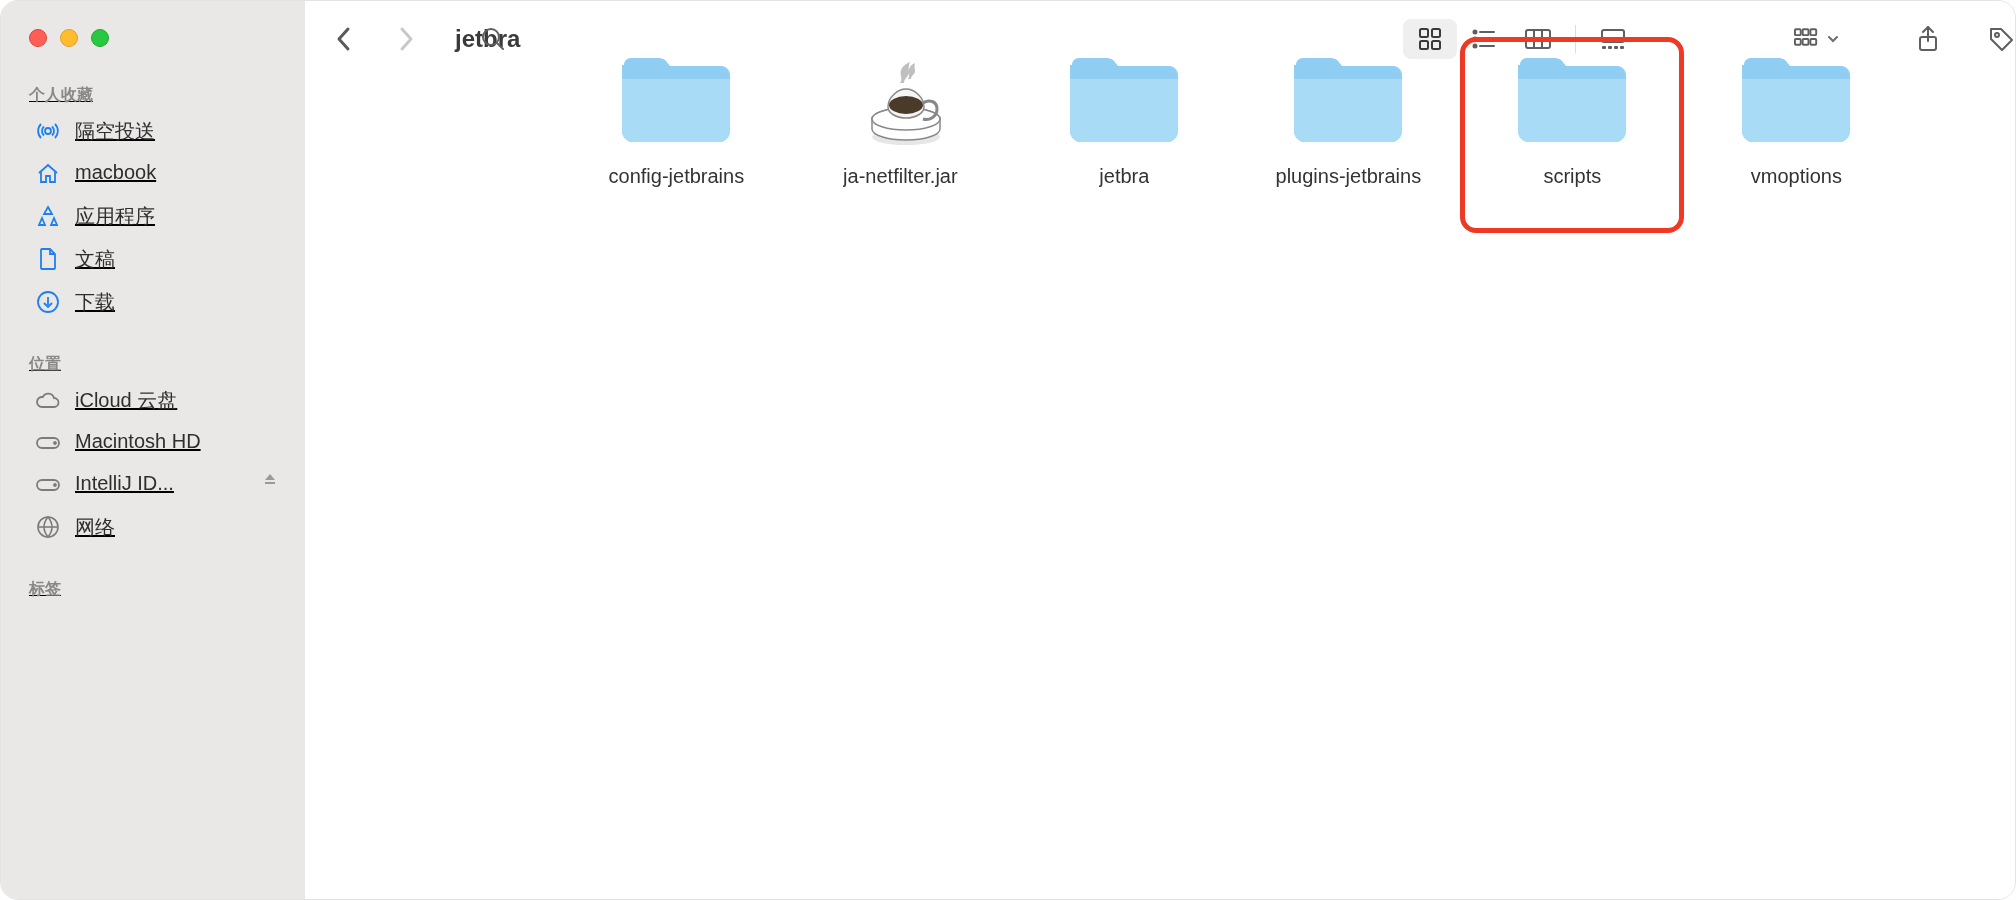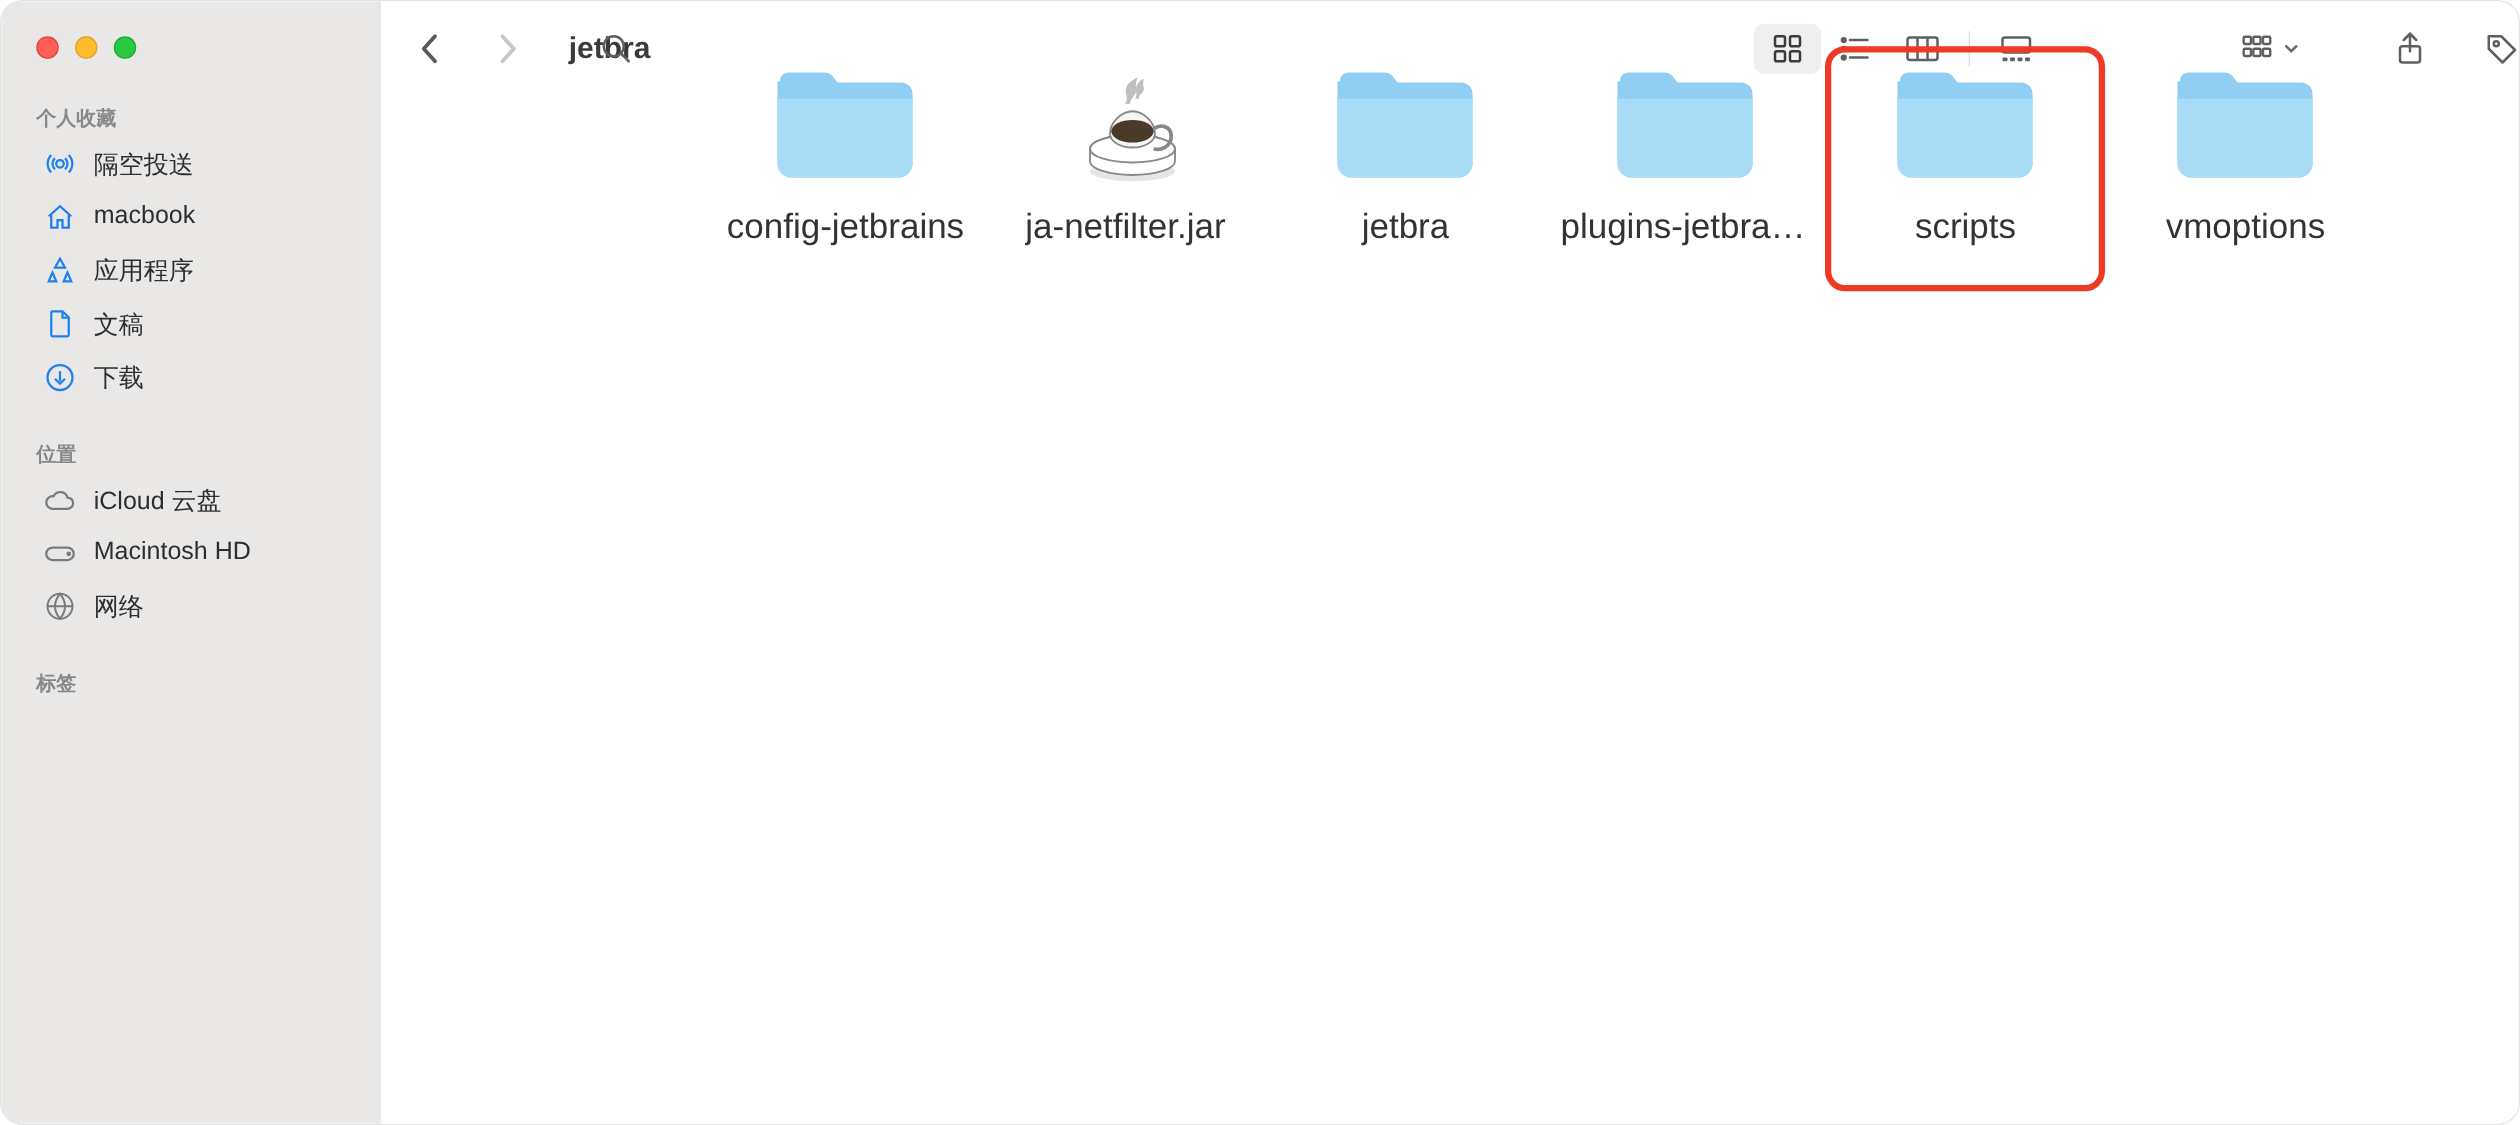--- a/index.html
+++ b/index.html
@@ -1,18 +1,18 @@
 <!DOCTYPE html>
 <html><head>
 <meta charset="utf-8">
 <style>
 * { margin:0; padding:0; box-sizing:border-box; font-family:-apple-system,BlinkMacSystemFont,"SF Pro Text","Helvetica Neue",sans-serif; }
 html,body { width:2016px; height:900px; }
 .window { width:2016px; height:900px; display:flex; background:#fff; border-radius:18px; overflow:hidden; border:1px solid #e3e3e3; }
-.sidebar { width:304px; background:#e9e8e7; display:flex; flex-direction:column; padding-top:28px; }
+.sidebar { width:304px; background:#e9e8e7; display:flex; flex-direction:column; padding-top:28px;text-decoration:underline; }
 .traffic { display:flex; gap:13px; padding-left:28px; margin-bottom:28px; }
 .tl { width:18px; height:18px; border-radius:50%; }
 .close-l{background:#ff5f57;border:1px solid #e24238;}
 .min-l{background:#febc2e;border:1px solid #e1a028;}
 .max-l{background:#28c840;border:1px solid #20a92f;}
 .section-header{ font-size:16px; color:#888; font-weight:600; padding:10px 28px 4px 28px; }
 .side-item{ display:flex; align-items:flex-start; gap:14px; padding:8px 22px 8px 28px; font-size:20px; color:#2e2e2e; cursor:default; border-radius:8px; margin:0 6px;}
 .side-item .icon-slot{ width:26px; height:26px; display:flex; align-items:center; justify-content:center; color:#1e80f0; }
 .side-item.gray .icon-slot{ color:#7b7b7b; }
 .side-item .eject-slot{ margin-left:auto; color:#9a9a9a; font-size:14px;}
@@ -27,21 +27,21 @@
 .view-btn{ width:54px; height:40px; display:flex; align-items:center; justify-content:center; color:#5f5f5f; border-radius:8px; }
 .view-btn.active{ background:#efefef; color:#3a3a3a; }
 .divider{ width:1px; height:28px; background:#dcdcdc; margin:0 10px; align-self:center; }
 .tb-btn{ width:46px; height:40px; display:flex; align-items:center; justify-content:center; color:#5f5f5f; }
 .with-caret{ display:flex; align-items:center; gap:5px; }
 .caret{ font-size:12px; color:#6d6d6d; }
 .files{ flex:1; padding:36px 22px 24px 22px; display:flex; flex-wrap:wrap; align-content:flex-start; gap:0; }
 .file-item{ width:224px; height:196px; display:flex; flex-direction:column; align-items:center; justify-content:flex-start; padding-top:10px; position:relative; }
 .file-item.highlight{ border:5px solid #ee3a24; border-radius:16px; padding-top:5px; }
 .file-icon{ width:124px; height:104px; display:flex; align-items:center; justify-content:center; margin-bottom:14px;}
-.file-label{ font-size:28px; color:#333; text-align:left; max-width:200px; overflow:hidden; text-overflow:ellipsis; white-space:nowrap; }
+.file-label{ font-size:20px; color:#333; text-align:left; max-width:200px; overflow:hidden; text-overflow:ellipsis; white-space:nowrap; }
 .folder-svg{ width:124px; height:100px; }
 svg{display:block;}
 </style>
 </head>
 <body>
 
 <div class="window">
 
   <div class="sidebar">
     <div class="traffic">
@@ -122,20 +122,35 @@
     <div class="side-item gray">
       <span class="icon-slot">
         <svg width="26" height="18" viewBox="0 0 26 18" fill="none" stroke="currentColor" stroke-width="1.8">
             <rect x="2" y="4" width="22" height="10" rx="5"></rect>
             <circle cx="20" cy="9" r="1" fill="currentColor"></circle>
           </svg>
       </span>
       <span>Macintosh HD</span>
     </div>
 
+    <div class="side-item gray">
+      <span class="icon-slot">
+        <svg width="26" height="18" viewBox="0 0 26 18" fill="none" stroke="currentColor" stroke-width="1.8">
+            <rect x="2" y="4" width="22" height="10" rx="5"></rect>
+            <circle cx="20" cy="9" r="1" fill="currentColor"></circle>
+          </svg>
+      </span>
+      <span>IntelliJ ID...</span>
+      <span class="eject-slot">
+        <svg width="14" height="14" viewBox="0 0 14 14" fill="currentColor">
+            <path d="M7 2l5 6H2l5-6z"></path>
+            <rect x="2" y="10" width="10" height="2"></rect>
+          </svg>
+      </span>
+    </div>
 
     <div class="side-item gray">
       <span class="icon-slot">
         <svg width="24" height="24" viewBox="0 0 24 24" fill="none" stroke="currentColor" stroke-width="1.6">
             <circle cx="12" cy="12" r="10"></circle>
             <path d="M2 12h20"></path>
             <path d="M12 2c2.5 3 4 7 4 10s-1.5 7-4 10c-2.5-3-4-7-4-10s1.5-7 4-10z"></path>
           </svg>
       </span>
       <span>网络</span>

